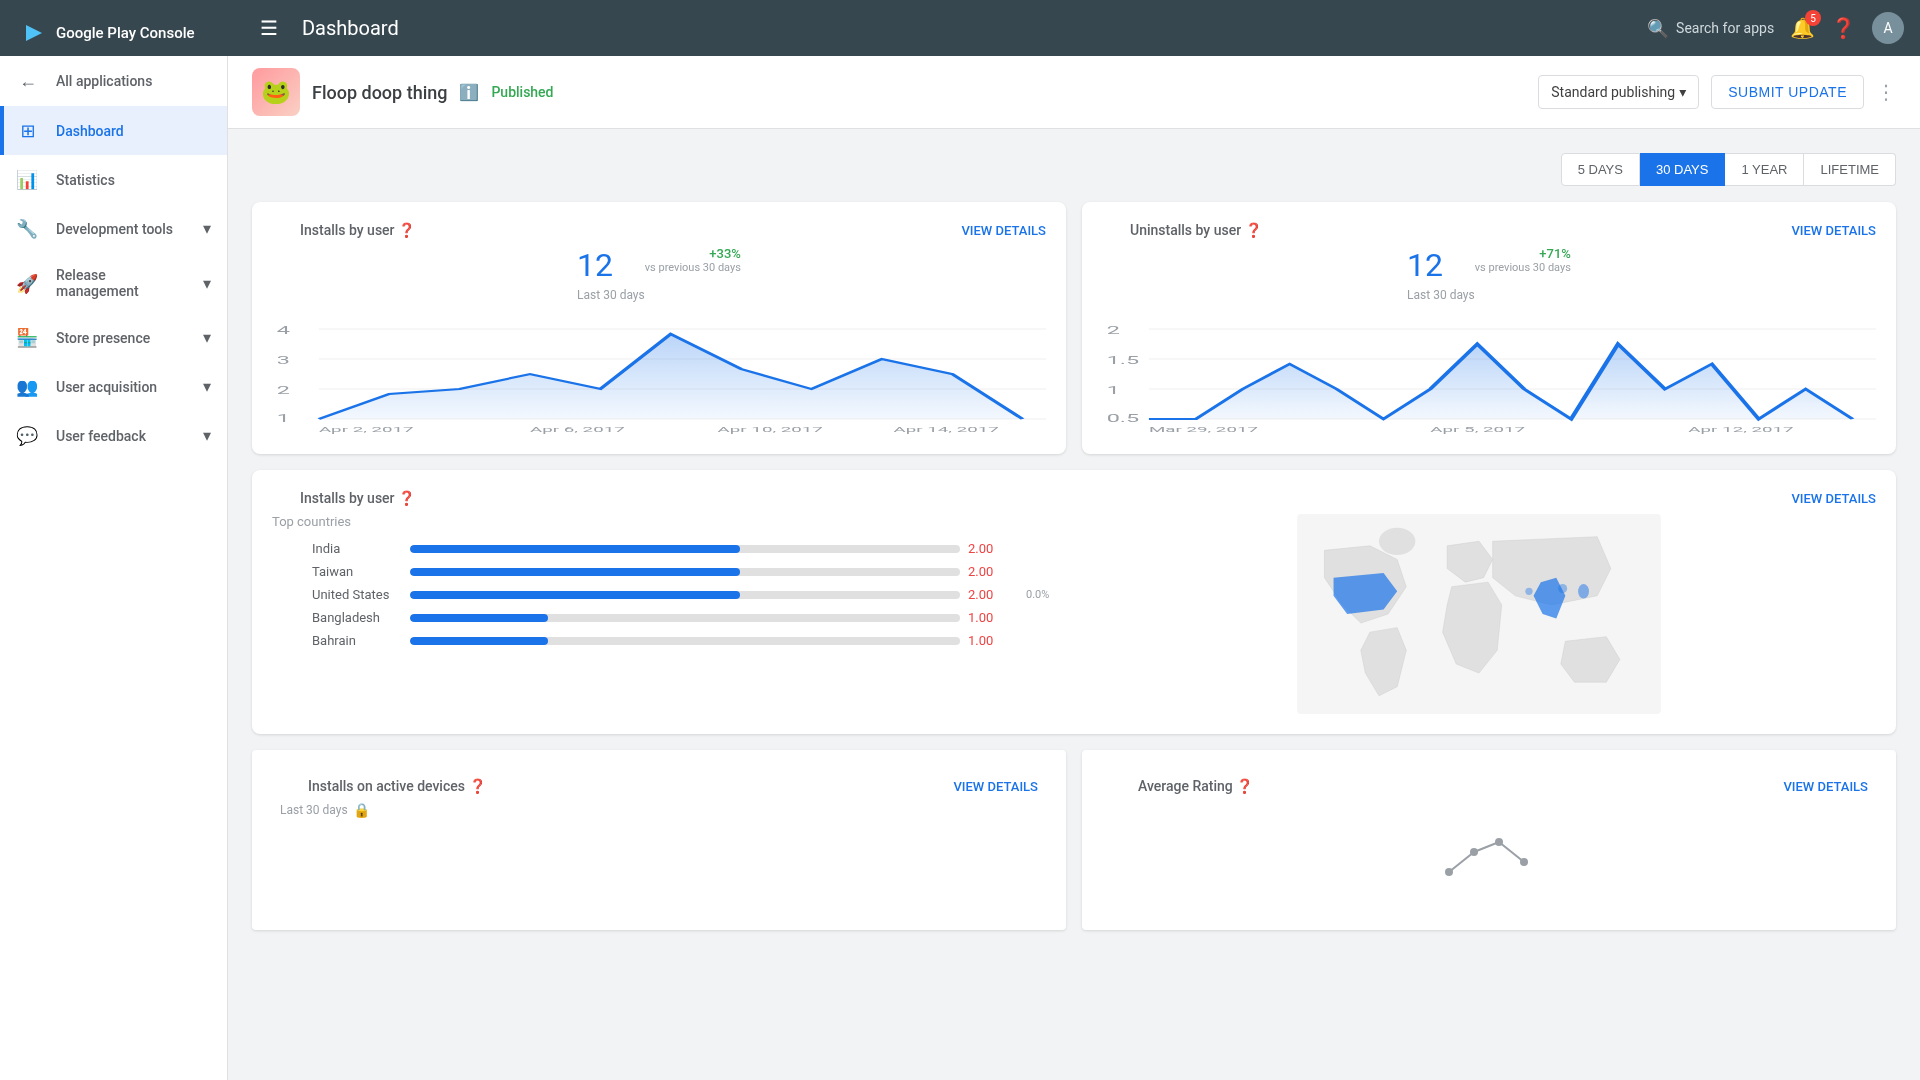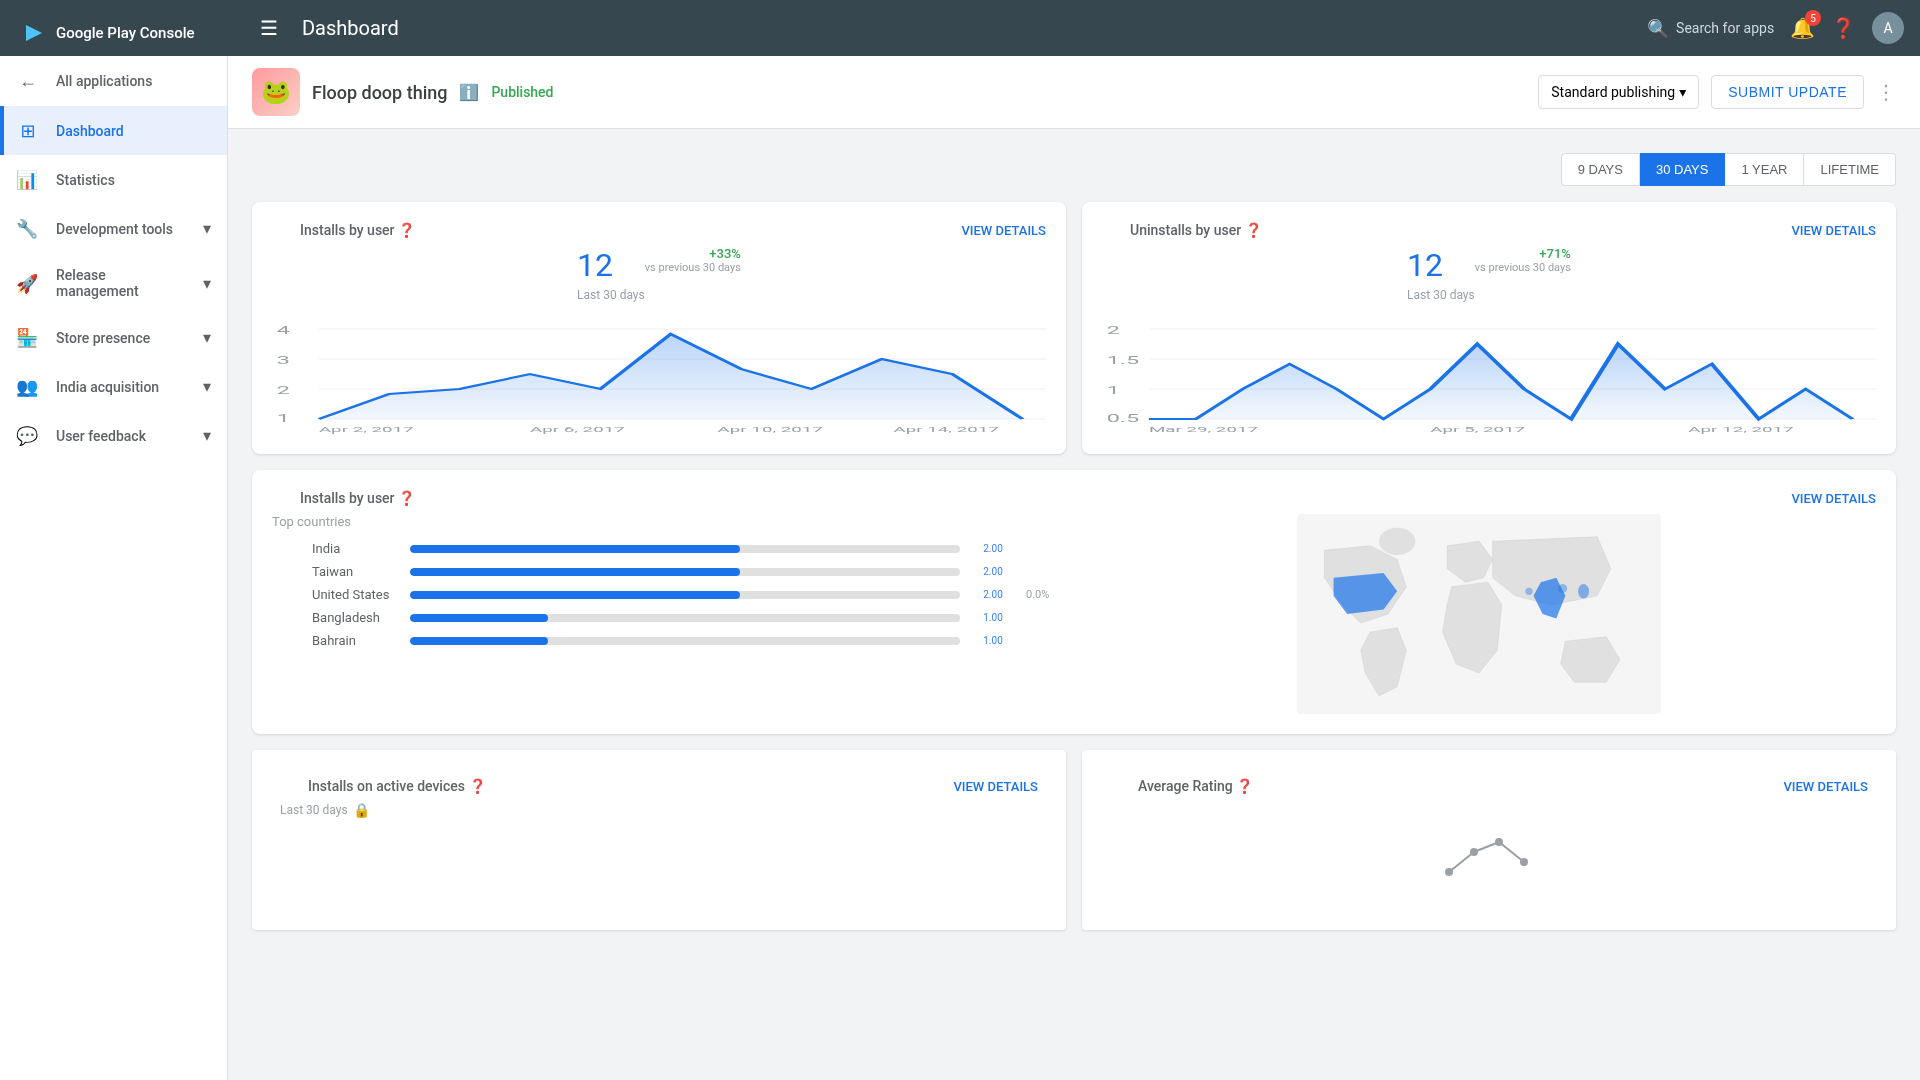--- a/index.html
+++ b/index.html
@@ -69,21 +69,21 @@
     }
     .app-name { font-size: 18px; font-weight: 500; color: #3c4043; }
     .app-info-icon { color: #9aa0a6; font-size: 16px; cursor: pointer; }
     .status-badge {
       color: #34a853; font-weight: 500; font-size: 14px;
     }
     .app-header-actions { margin-left: auto; display: flex; align-items: center; gap: 12px; }
     .publishing-select {
       display: flex; align-items: center; gap: 4px;
       border: 1px solid #dadce0; border-radius: 4px;
-      padding: 8px 12px; background: #fff; cursor: pointer; font-size: 14px; color: #000000;
+      padding: 8px 12px; background: #fff; cursor: pointer; font-size: 14px; color: #404040;
     }
     .submit-btn {
       background: #fff; border: 1px solid #dadce0; border-radius: 4px;
       padding: 8px 16px; font-size: 14px; font-weight: 500; color: #1a73e8;
       cursor: pointer; text-transform: uppercase; letter-spacing: 0.5px;
     }
     .more-icon { color: #9aa0a6; font-size: 20px; cursor: pointer; }
 
     
     .dashboard-content { padding: 24px; }
@@ -120,21 +120,21 @@
 
     
     .card-full { background: #fff; border-radius: 8px; padding: 20px; box-shadow: 0 1px 3px rgba(0,0,0,0.12); margin-bottom: 16px; }
     .card-full-inner { display: grid; grid-template-columns: 1fr 1fr; gap: 16px; }
     .countries-section { }
     .countries-title { font-size: 13px; color: #9aa0a6; margin-bottom: 12px; }
     .country-row { display: flex; align-items: center; gap: 8px; margin-bottom: 8px; margin-left: 40px; }
     .country-name { font-size: 13px; color: #5f6368; width: 90px; }
     .bar-container { flex: 1; height: 8px; background: #e0e0e0; border-radius: 4px; overflow: hidden; }
     .bar-fill { height: 100%; background: #1a73e8; border-radius: 4px; }
-    .country-value { font-size: 10px; color: #3b82f6; width: 50px; text-align: center; }
+    .country-value { font-size: 13px; color: #ef4444; width: 50px; text-align: left; }
     .country-change { font-size: 12px; color: #9aa0a6; width: 40px; }
 
     
     .map-container { display: flex; align-items: center; justify-content: center; }
     .map-svg { width: 100%; height: 200px; }
 
     
     .bottom-cards { display: grid; grid-template-columns: 1fr 1fr; gap: 16px; }
     .bottom-card { background: #fff; border-radius: 4px; padding: 28px; box-shadow: 0 1px 3px rgba(0,0,0,0.12); min-height: 160px; }
   </style>
@@ -190,21 +190,21 @@
     <span class="item-label">Release management</span>
     <span class="chevron">▾</span>
   </div>
   <div class="sidebar-item">
     <span class="item-icon">🏪</span>
     <span class="item-label">Store presence</span>
     <span class="chevron">▾</span>
   </div>
   <div class="sidebar-item">
     <span class="item-icon">👥</span>
-    <span class="item-label">India acquisition</span>
+    <span class="item-label">User acquisition</span>
     <span class="chevron">▾</span>
   </div>
   <div class="sidebar-item">
     <span class="item-icon">💬</span>
     <span class="item-label">User feedback</span>
     <span class="chevron">▾</span>
   </div>
 </aside>
 
 <main class="main">
@@ -220,21 +220,21 @@
         <span>▾</span>
       </div>
       <button class="submit-btn">SUBMIT UPDATE</button>
       <span class="more-icon">⋮</span>
     </div>
   </div>
 
   <div class="dashboard-content">
 
     <div class="time-filters">
-      <button class="time-btn">9 DAYS</button>
+      <button class="time-btn">5 DAYS</button>
       <button class="time-btn active">30 DAYS</button>
       <button class="time-btn">1 YEAR</button>
       <button class="time-btn">LIFETIME</button>
     </div>
 
     <div class="cards-row">
 
       <div class="card">
         <div class="card-header">
           <span class="card-title">

